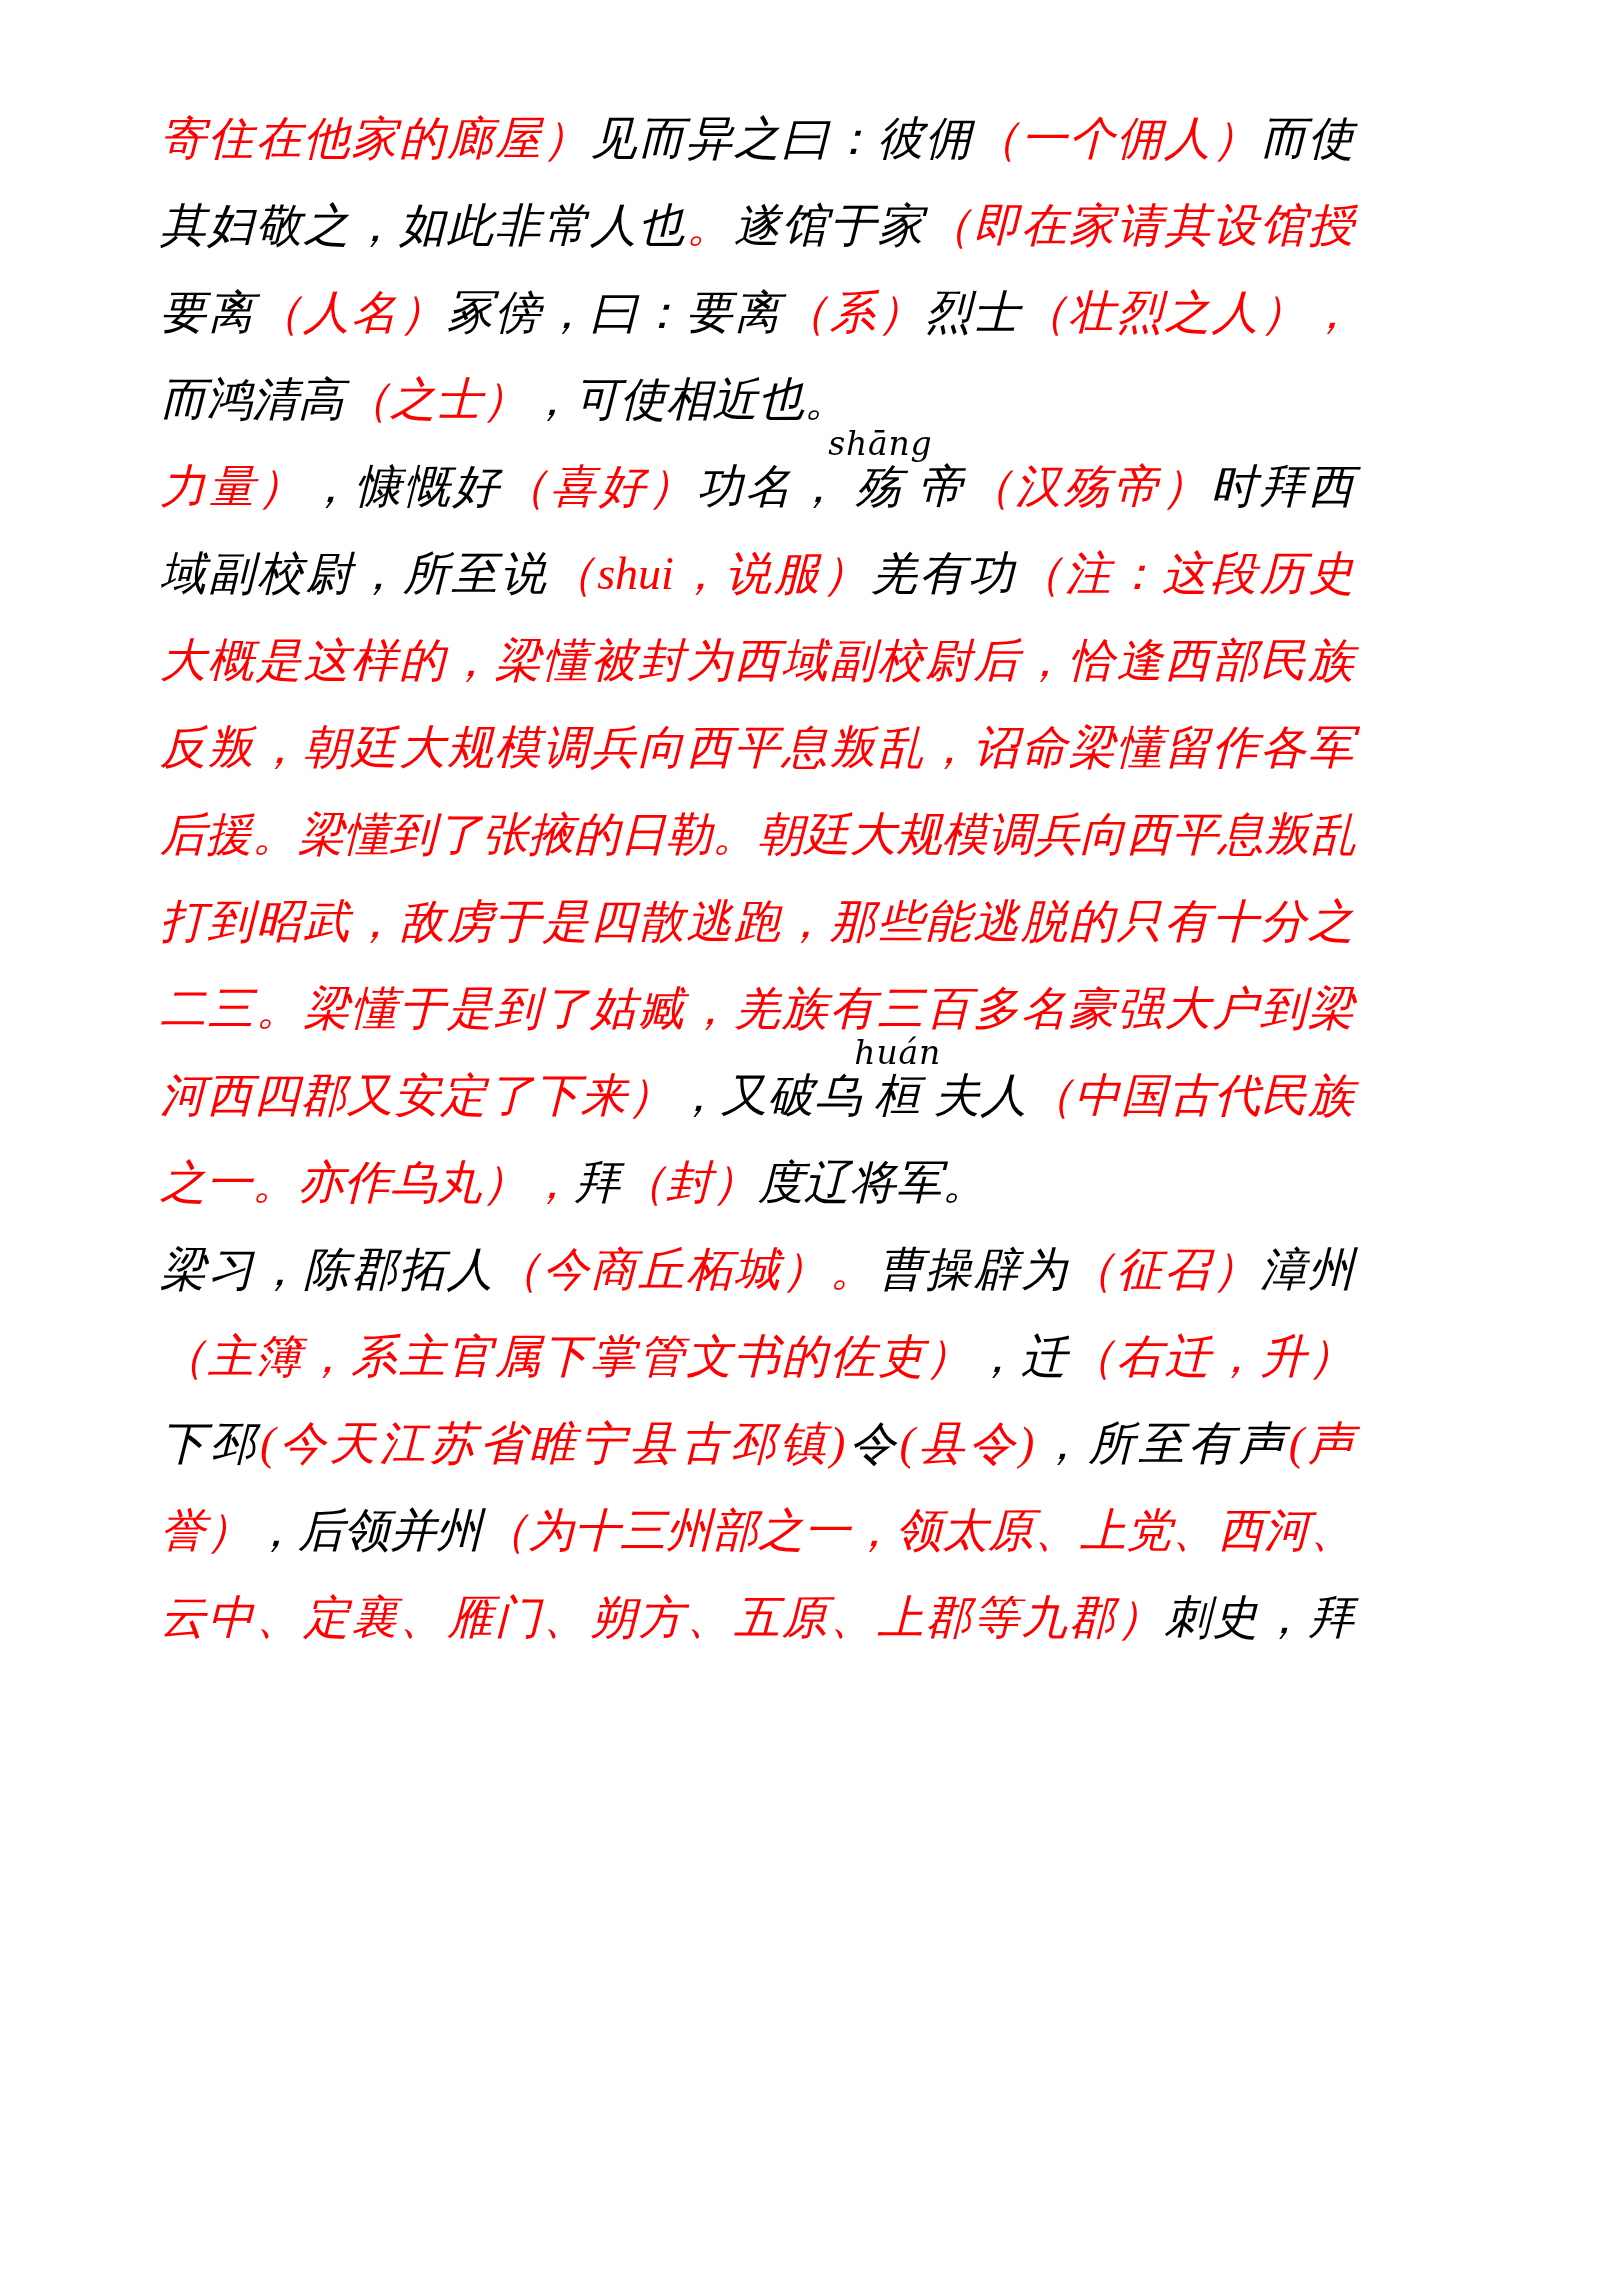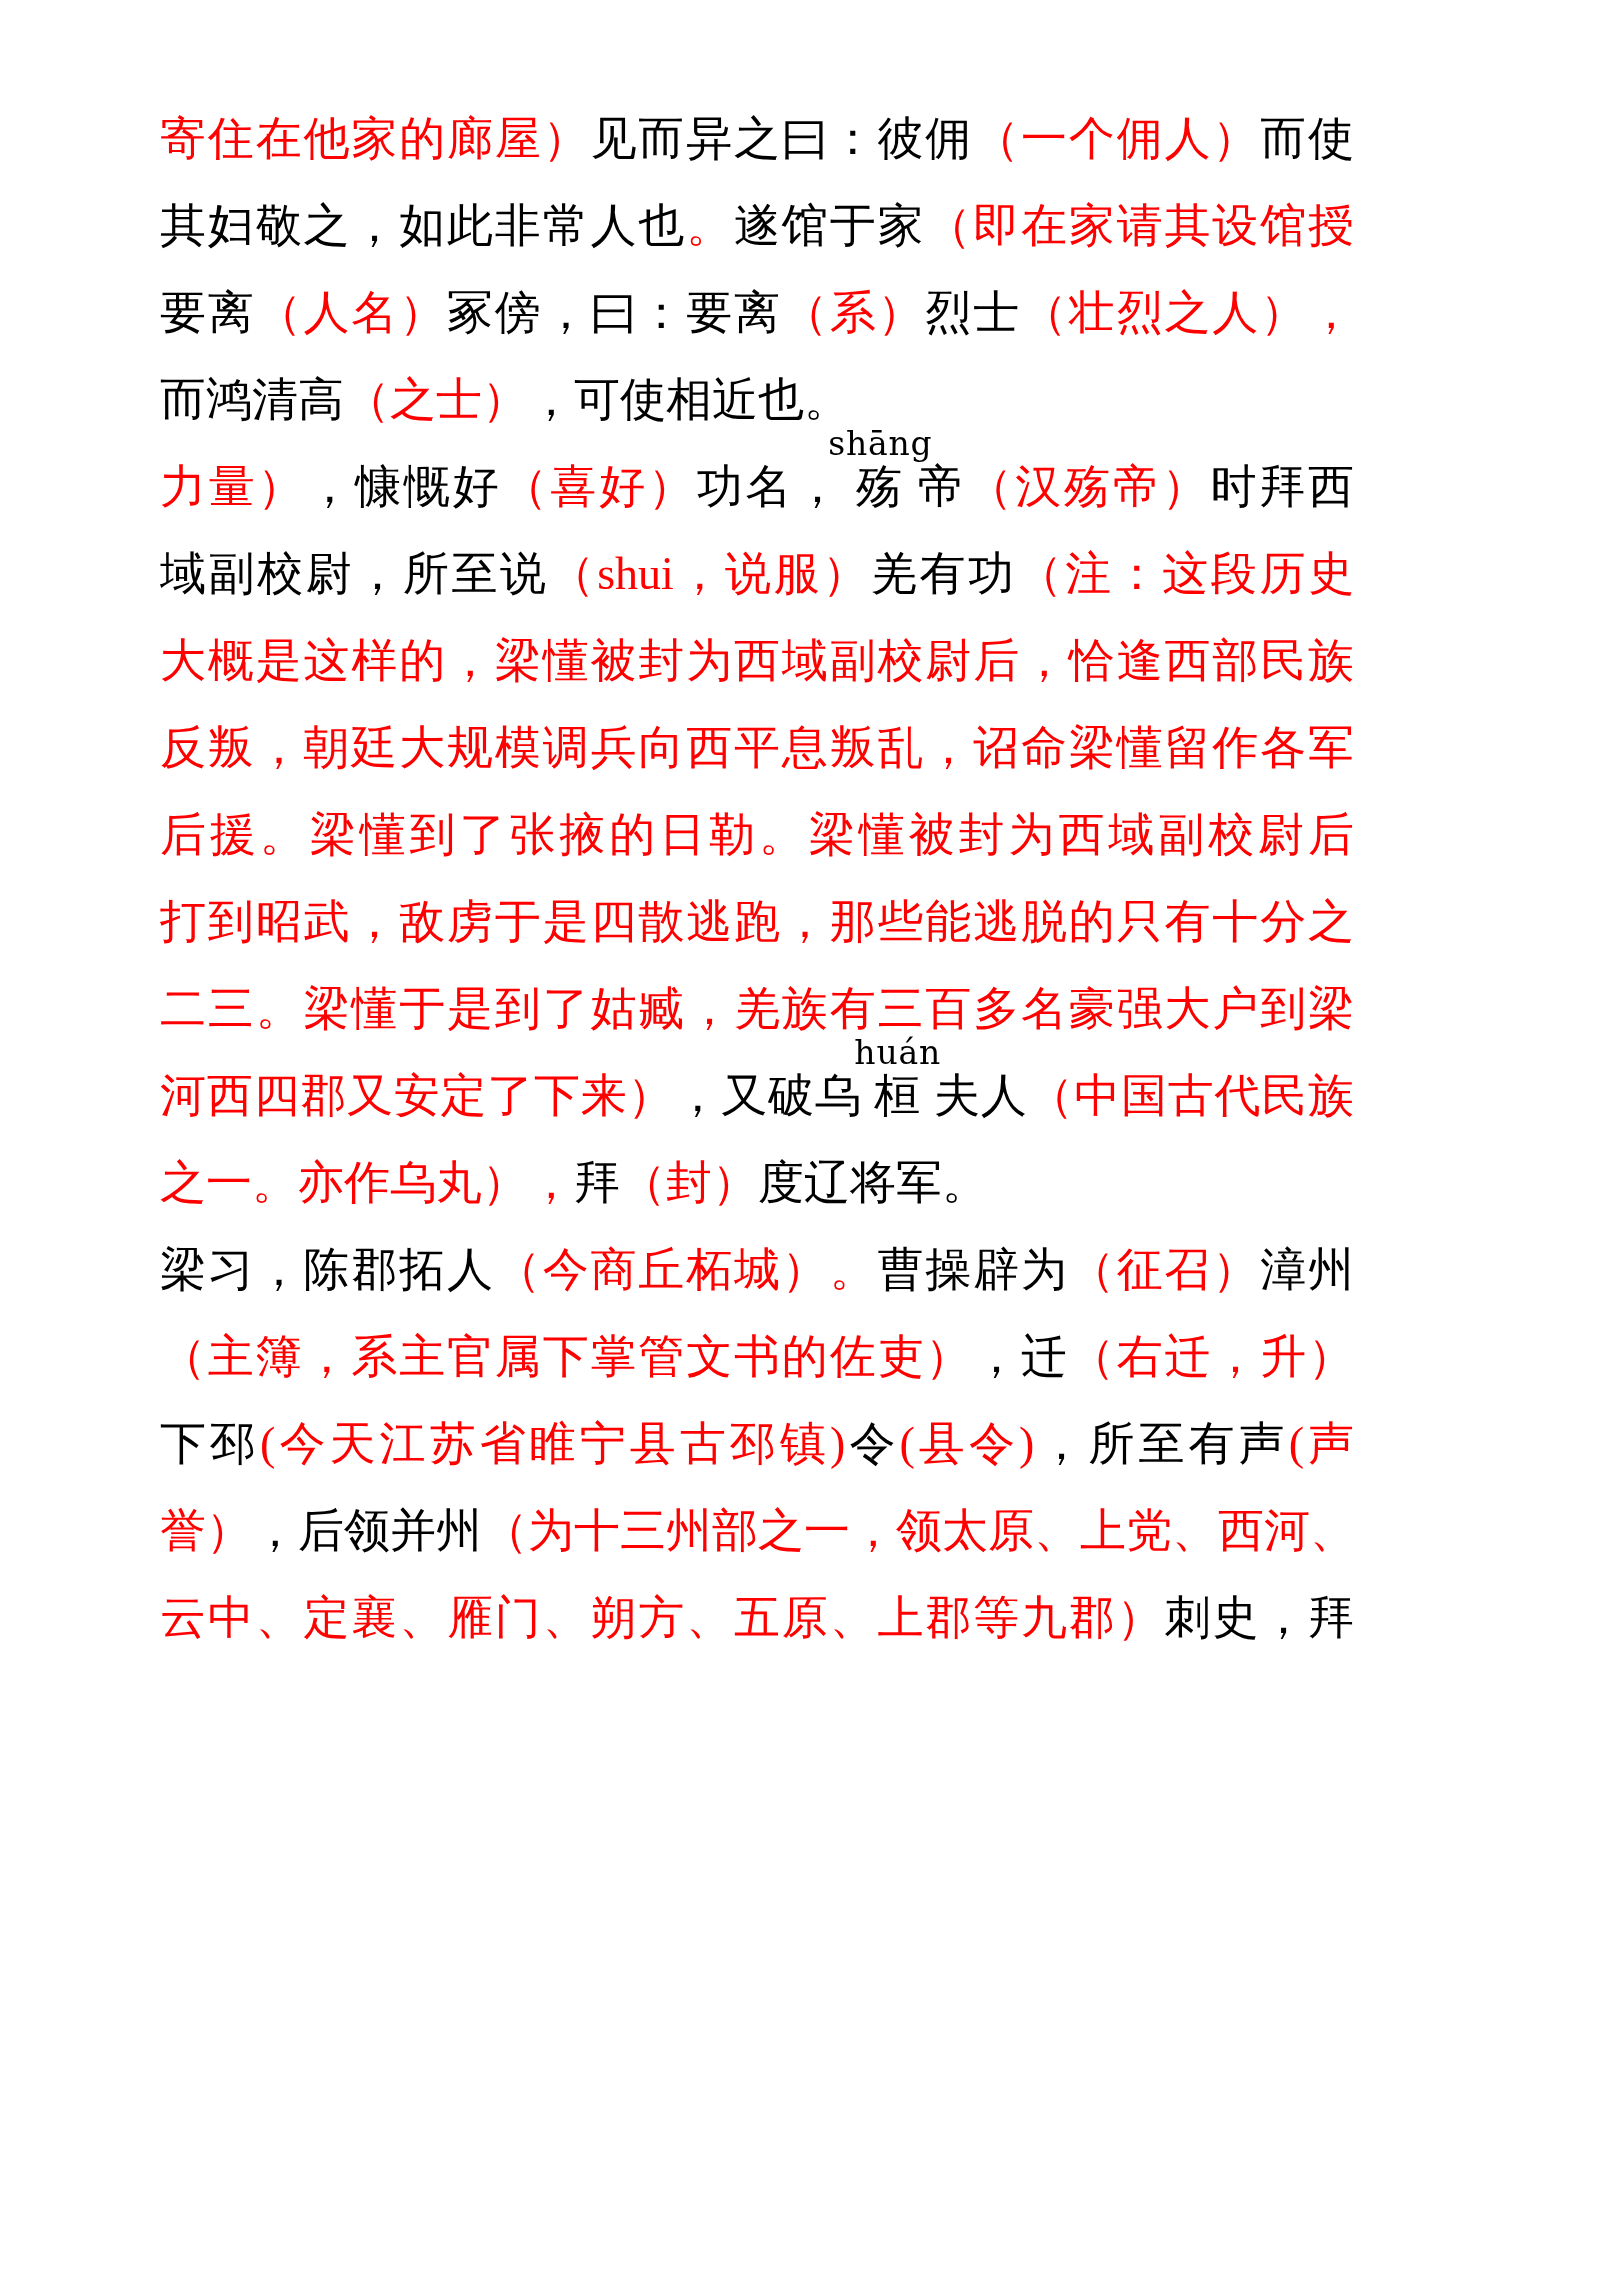--- a/index.html
+++ b/index.html
@@ -49,31 +49,31 @@
     line-height: 24.5px;
     letter-spacing: 0.8px;
     color: var(--body-color, #000000);
     font-family: "DejaVu Serif", serif;
     white-space: nowrap;
   }
 </style>
 </head>
 <body>
 
-<div class="page" style="background: rgb(255, 255, 255);">
+<div class="page" style="background: rgb(255, 255, 255); font-style: italic;">
   <div class="text-block">
       <div class="line"><span class="run-red">寄住在他家的廊屋）</span><span class="run-black">见而异之曰：彼佣</span><span class="run-red">（一个佣人）</span><span class="run-black">而使</span></div>
       <div class="line"><span class="run-black">其妇敬之，如此非常人也</span><span class="run-red">。</span><span class="run-black">遂馆于家</span><span class="run-red">（即在家请其设馆授</span></div>
       <div class="line"><span class="run-black">要离</span><span class="run-red">（人名）</span><span class="run-black">冢傍，曰：要离</span><span class="run-red">（系）</span><span class="run-black">烈士</span><span class="run-red">（壮烈之人），</span></div>
       <div class="line short"><span class="run-black">而鸿清高</span><span class="run-red">（之士）</span><span class="run-black">，可使相近也。</span></div>
       <div class="line"><span class="run-red">力量）</span><span class="run-black">，慷慨好</span><span class="run-red">（喜好）</span><span class="run-black">功名，</span><span class="rb run-black"><span class="rt">shāng</span><span>殇</span></span><span class="run-black">帝</span><span class="run-red">（汉殇帝）</span><span class="run-black">时拜西</span></div>
       <div class="line"><span class="run-black">域副校尉，所至说</span><span class="run-red">（shui，说服）</span><span class="run-black">羌有功</span><span class="run-red">（注：这段历史</span></div>
       <div class="line"><span class="run-red">大概是这样的，梁懂被封为西域副校尉后，恰逢西部民族</span></div>
       <div class="line"><span class="run-red">反叛，朝廷大规模调兵向西平息叛乱，诏命梁懂留作各军</span></div>
-      <div class="line"><span class="run-red">后援。梁懂到了张掖的日勒。梁懂被封为西域副校尉后</span></div>
+      <div class="line"><span class="run-red">后援。梁懂到了张掖的日勒。朝廷大规模调兵向西平息叛乱</span></div>
       <div class="line"><span class="run-red">打到昭武，敌虏于是四散逃跑，那些能逃脱的只有十分之</span></div>
       <div class="line"><span class="run-red">二三。梁懂于是到了姑臧，羌族有三百多名豪强大户到梁</span></div>
       <div class="line"><span class="run-red">河西四郡又安定了下来）</span><span class="run-black">，又破乌</span><span class="rb run-black"><span class="rt">huán</span><span>桓</span></span><span class="run-black">夫人</span><span class="run-red">（中国古代民族</span></div>
       <div class="line short"><span class="run-red">之一。亦作乌丸），</span><span class="run-black">拜</span><span class="run-red">（封）</span><span class="run-black">度辽将军。</span></div>
       <div class="line"><span class="run-black">梁习，陈郡拓人</span><span class="run-red">（今商丘柘城）。</span><span class="run-black">曹操辟为</span><span class="run-red">（征召）</span><span class="run-black">漳州</span></div>
       <div class="line"><span class="run-red">（主簿，系主官属下掌管文书的佐吏）</span><span class="run-black">，迁</span><span class="run-red">（右迁，升）</span></div>
       <div class="line"><span class="run-black">下邳</span><span class="run-red">(今天江苏省睢宁县古邳镇)</span><span class="run-black">令</span><span class="run-red">(县令)</span><span class="run-black">，所至有声</span><span class="run-red">(声</span></div>
       <div class="line"><span class="run-red">誉）</span><span class="run-black">，后领并州</span><span class="run-red">（为十三州部之一，领太原、上党、西河、</span></div>
       <div class="line"><span class="run-red">云中、定襄、雁门、朔方、五原、上郡等九郡）</span><span class="run-black">刺史，拜</span></div>
     </div>

